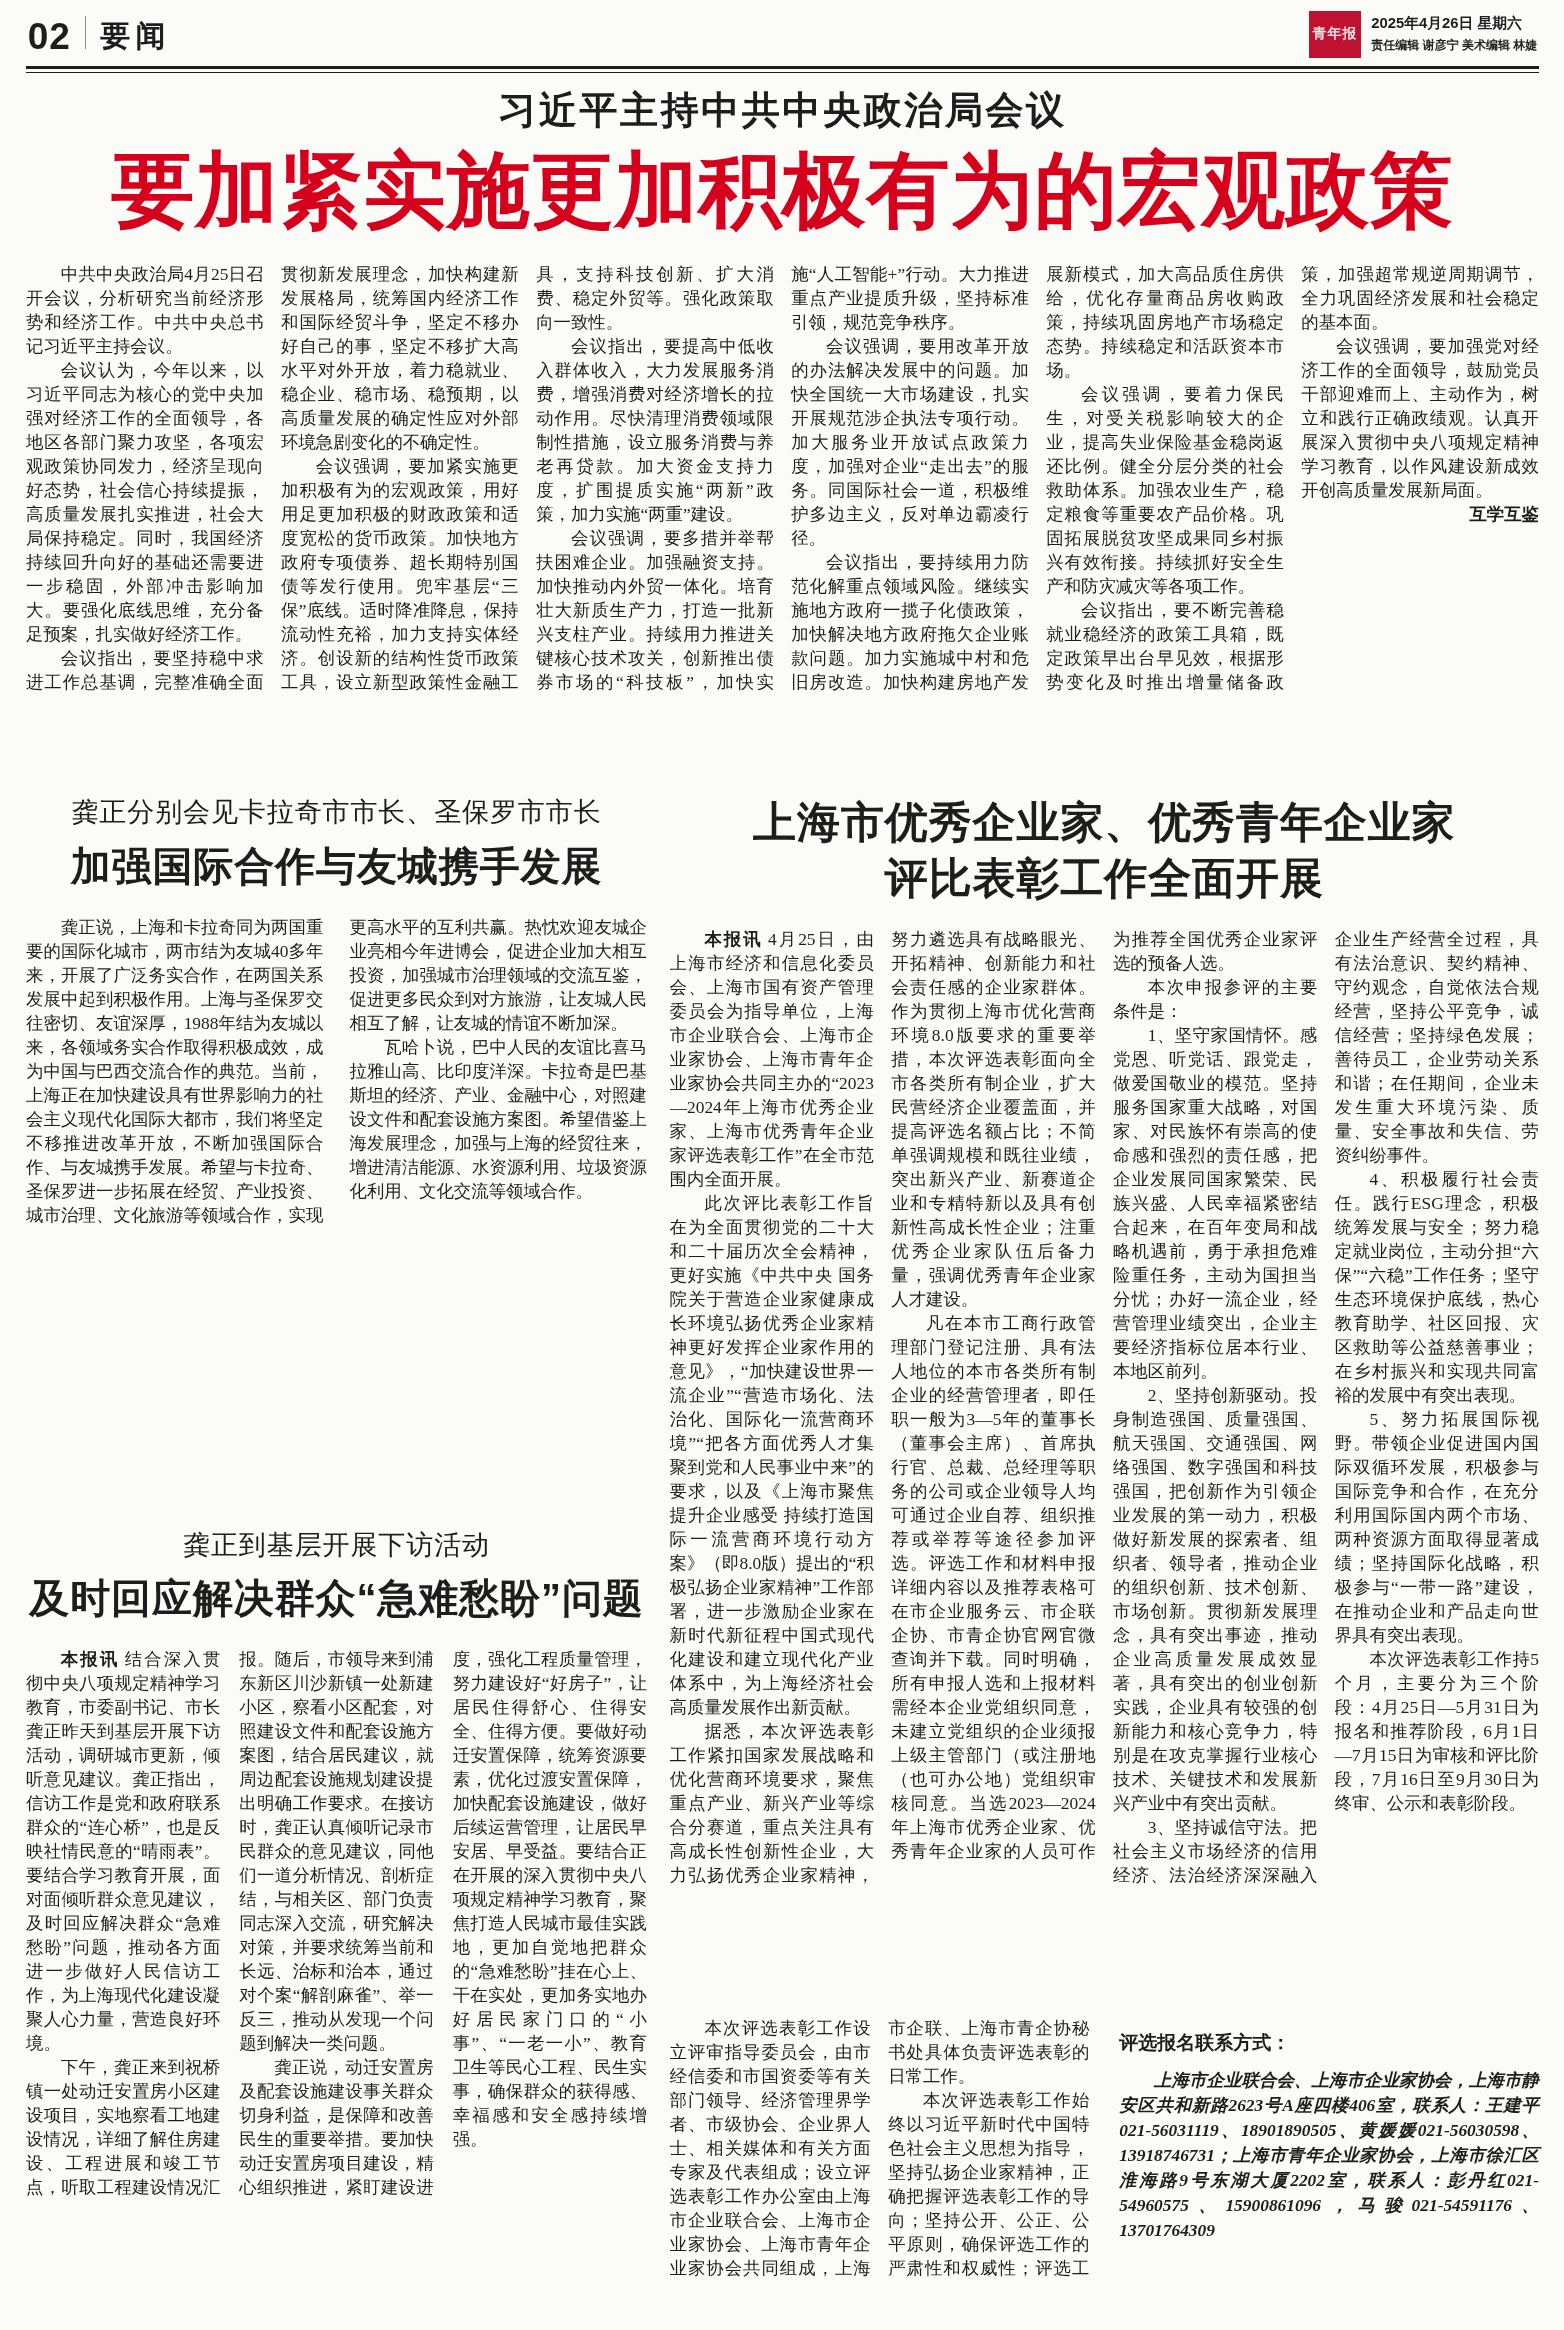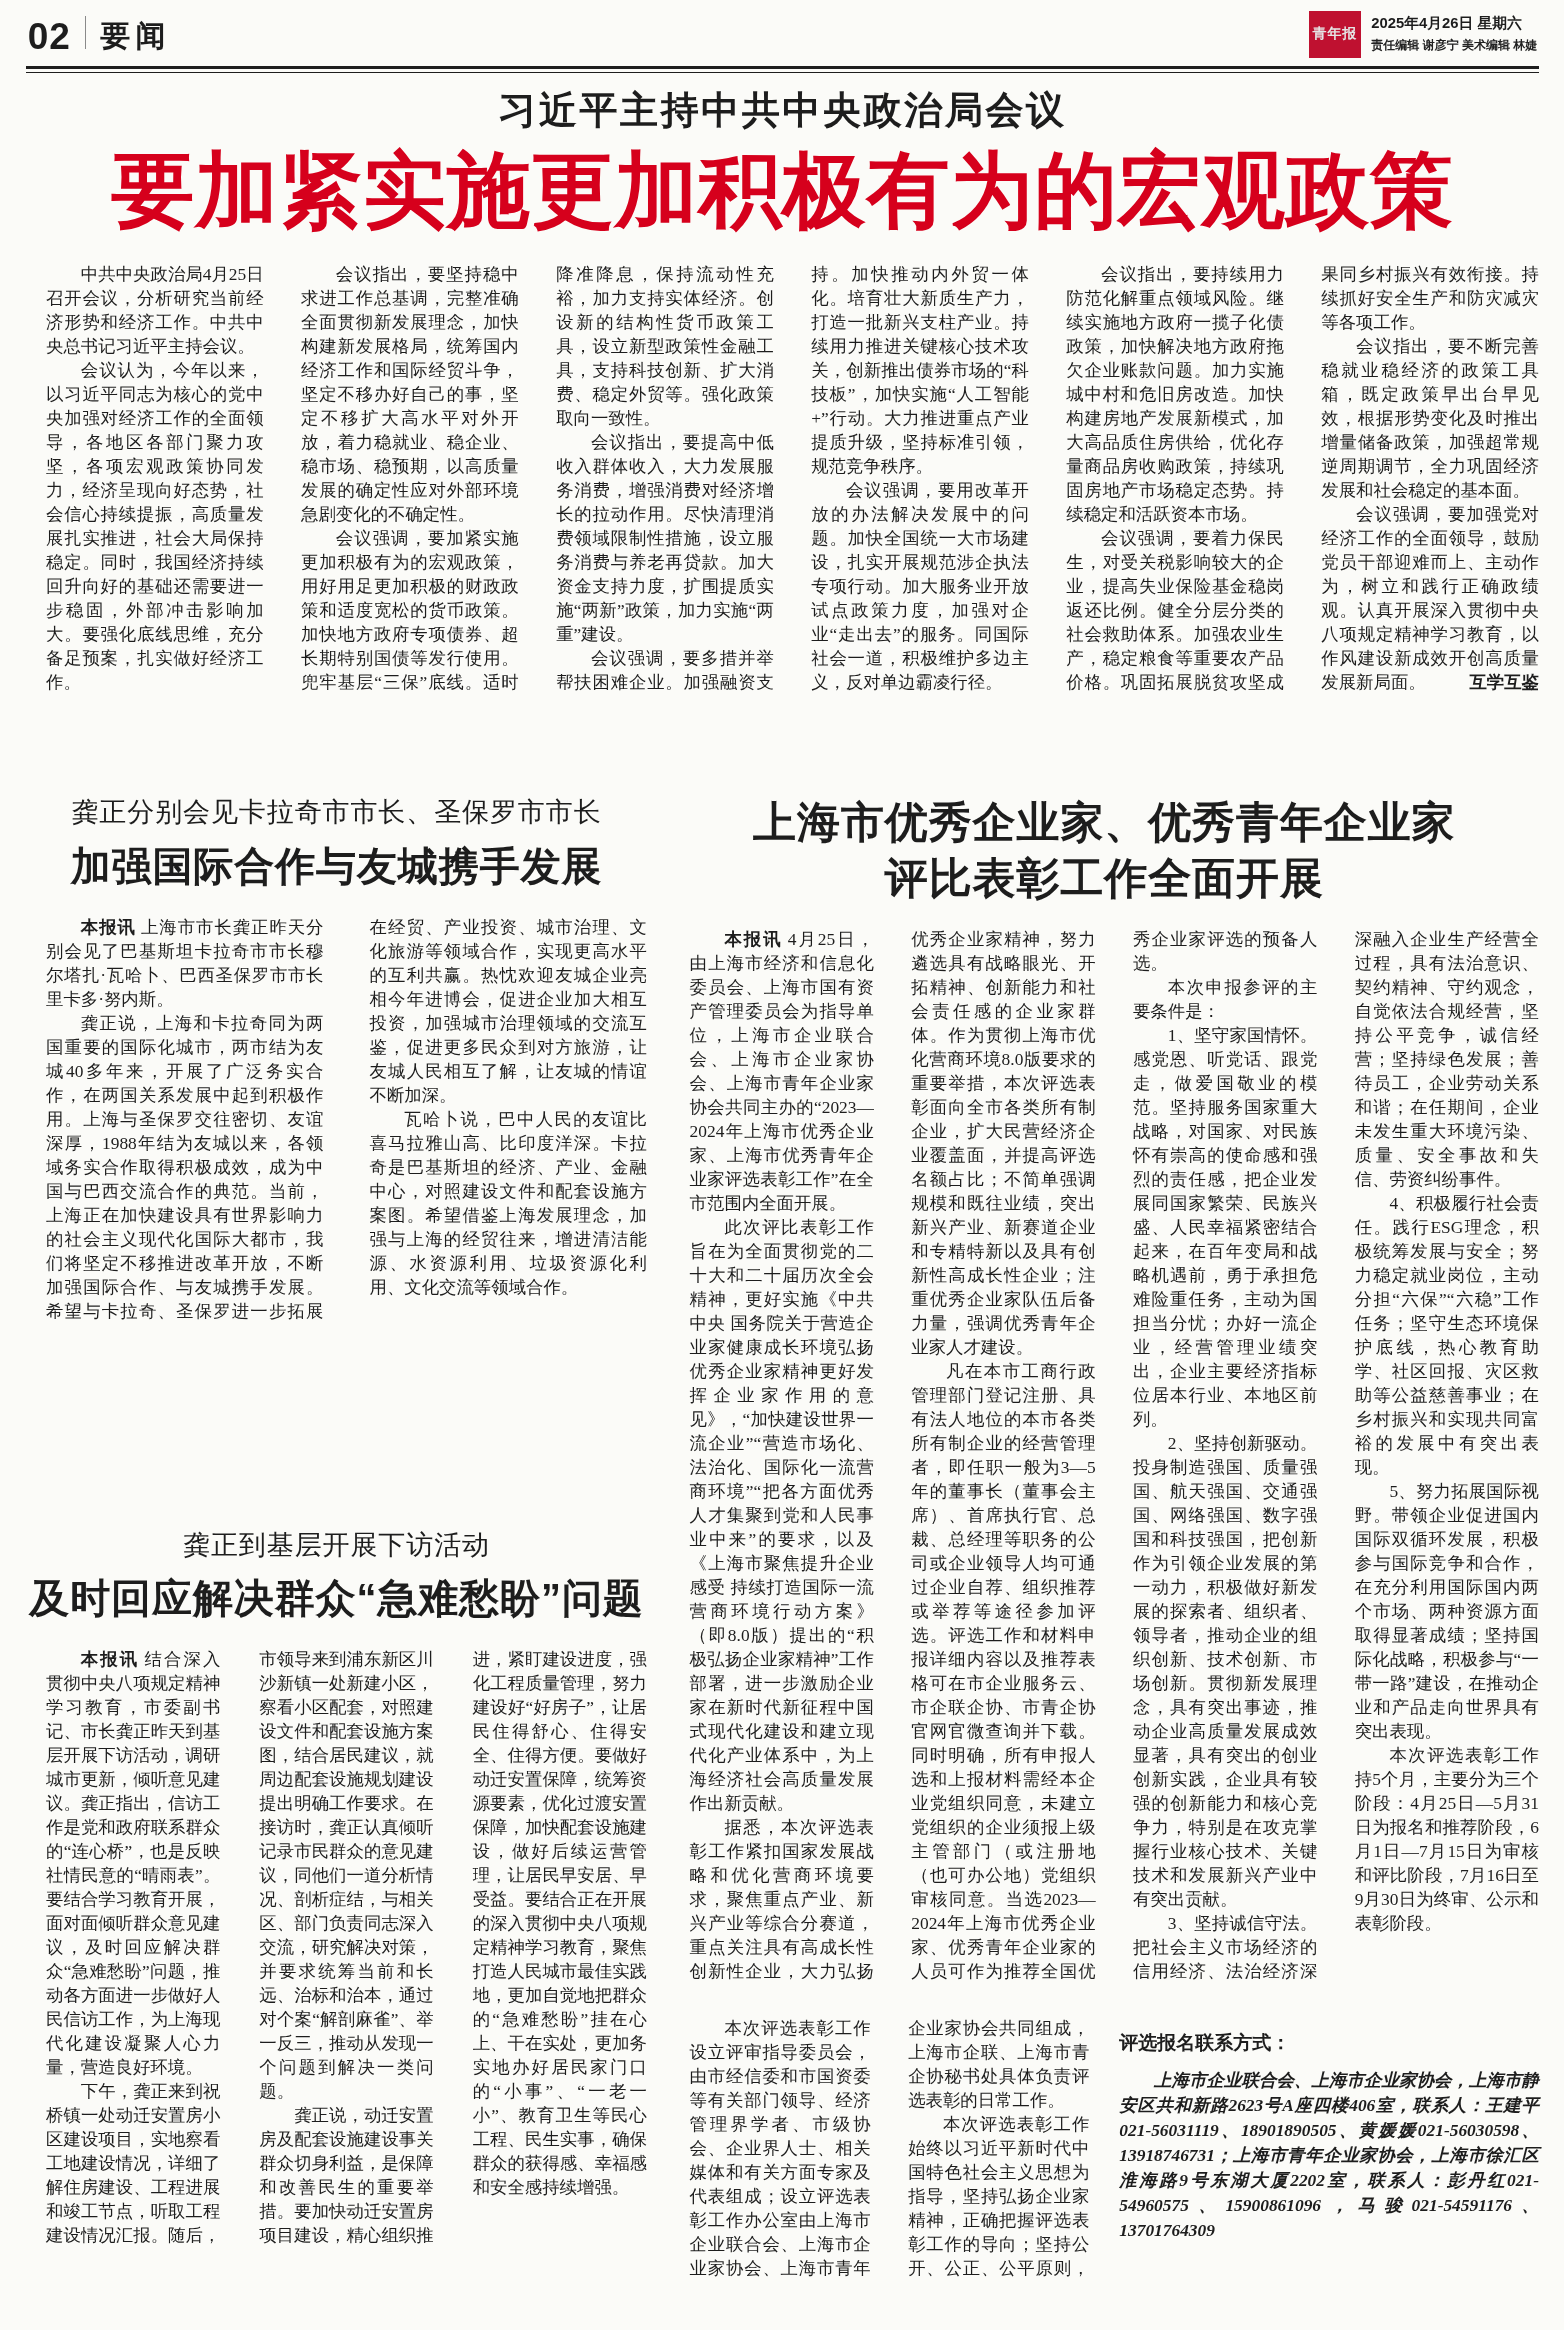--- a/index.html
+++ b/index.html
@@ -22,21 +22,21 @@
     display:flex; align-items:center; justify-content:center;
     font-size:14px; font-weight:700; letter-spacing:0.9px; line-height:1;
   }
   .pub-info { font-family:"Liberation Sans","DejaVu Sans",sans-serif; }
   .pub-date { font-size:14.8px; font-weight:700; }
   .pub-editors { font-size:12px; font-weight:700; margin-top:3.5px; color:#222; }
   .rule-double { border-top:3.5px solid #1e1e1e; border-bottom:0.9px solid #1e1e1e; height:7px; }
 
   
   .body-text { font-size:17.4px; line-height:24px; text-align:justify; overflow:hidden; }
-  .body-text p { text-indent:2em;margin-left:20px; }
+  .body-text p { text-indent:2em; }
   .lead { font-family:"Liberation Sans","DejaVu Sans",sans-serif; font-weight:700; margin-right:5.2px; }
   .byline { float:right; font-weight:700; margin-left:8.7px; }
 
   
   .a1-kicker { text-align:center; font-family:"Liberation Sans","DejaVu Sans",sans-serif;
     font-size:38px; font-weight:600; letter-spacing:2.6px; margin-top:12px; }
   .a1-title { text-align:center; font-family:"Liberation Sans","DejaVu Sans",sans-serif;
     font-size:83px; font-weight:900; color:#d6001c; line-height:1.22; letter-spacing:0.9px; margin-top:3.5px; }
   .a1-body { margin-top:21px; column-count:6; column-gap:17.4px; height:492px; }
 
@@ -104,21 +104,20 @@
   </div>
 
   <div class="sections">
 
     <div class="left-col">
 
       <div>
         <div class="kicker-sm">龚正分别会见卡拉奇市市长、圣保罗市市长</div>
         <div class="title-md">加强国际合作与友城携手发展</div>
         <div class="a2-body body-text">
-            <p><b class="lead">本报讯</b>上海市市长龚正昨天分别会见了巴基斯坦卡拉奇市市长穆尔塔扎·瓦哈卜、巴西圣保罗市市长里卡多·努内斯。</p>
             <p>龚正说，上海和卡拉奇同为两国重要的国际化城市，两市结为友城40多年来，开展了广泛务实合作，在两国关系发展中起到积极作用。上海与圣保罗交往密切、友谊深厚，1988年结为友城以来，各领域务实合作取得积极成效，成为中国与巴西交流合作的典范。当前，上海正在加快建设具有世界影响力的社会主义现代化国际大都市，我们将坚定不移推进改革开放，不断加强国际合作、与友城携手发展。希望与卡拉奇、圣保罗进一步拓展在经贸、产业投资、城市治理、文化旅游等领域合作，实现更高水平的互利共赢。热忱欢迎友城企业亮相今年进博会，促进企业加大相互投资，加强城市治理领域的交流互鉴，促进更多民众到对方旅游，让友城人民相互了解，让友城的情谊不断加深。</p>
             <p>瓦哈卜说，巴中人民的友谊比喜马拉雅山高、比印度洋深。卡拉奇是巴基斯坦的经济、产业、金融中心，对照建设文件和配套设施方案图。希望借鉴上海发展理念，加强与上海的经贸往来，增进清洁能源、水资源利用、垃圾资源化利用、文化交流等领域合作。</p>
           </div>
       </div>
 
       <div class="a4">
         <div class="kicker-sm">龚正到基层开展下访活动</div>
         <div class="title-md">及时回应解决群众“急难愁盼”问题</div>
         <div class="a4-body body-text">
             <p><b class="lead">本报讯</b>结合深入贯彻中央八项规定精神学习教育，市委副书记、市长龚正昨天到基层开展下访活动，调研城市更新，倾听意见建议。龚正指出，信访工作是党和政府联系群众的“连心桥”，也是反映社情民意的“晴雨表”。要结合学习教育开展，面对面倾听群众意见建议，及时回应解决群众“急难愁盼”问题，推动各方面进一步做好人民信访工作，为上海现代化建设凝聚人心力量，营造良好环境。</p>

